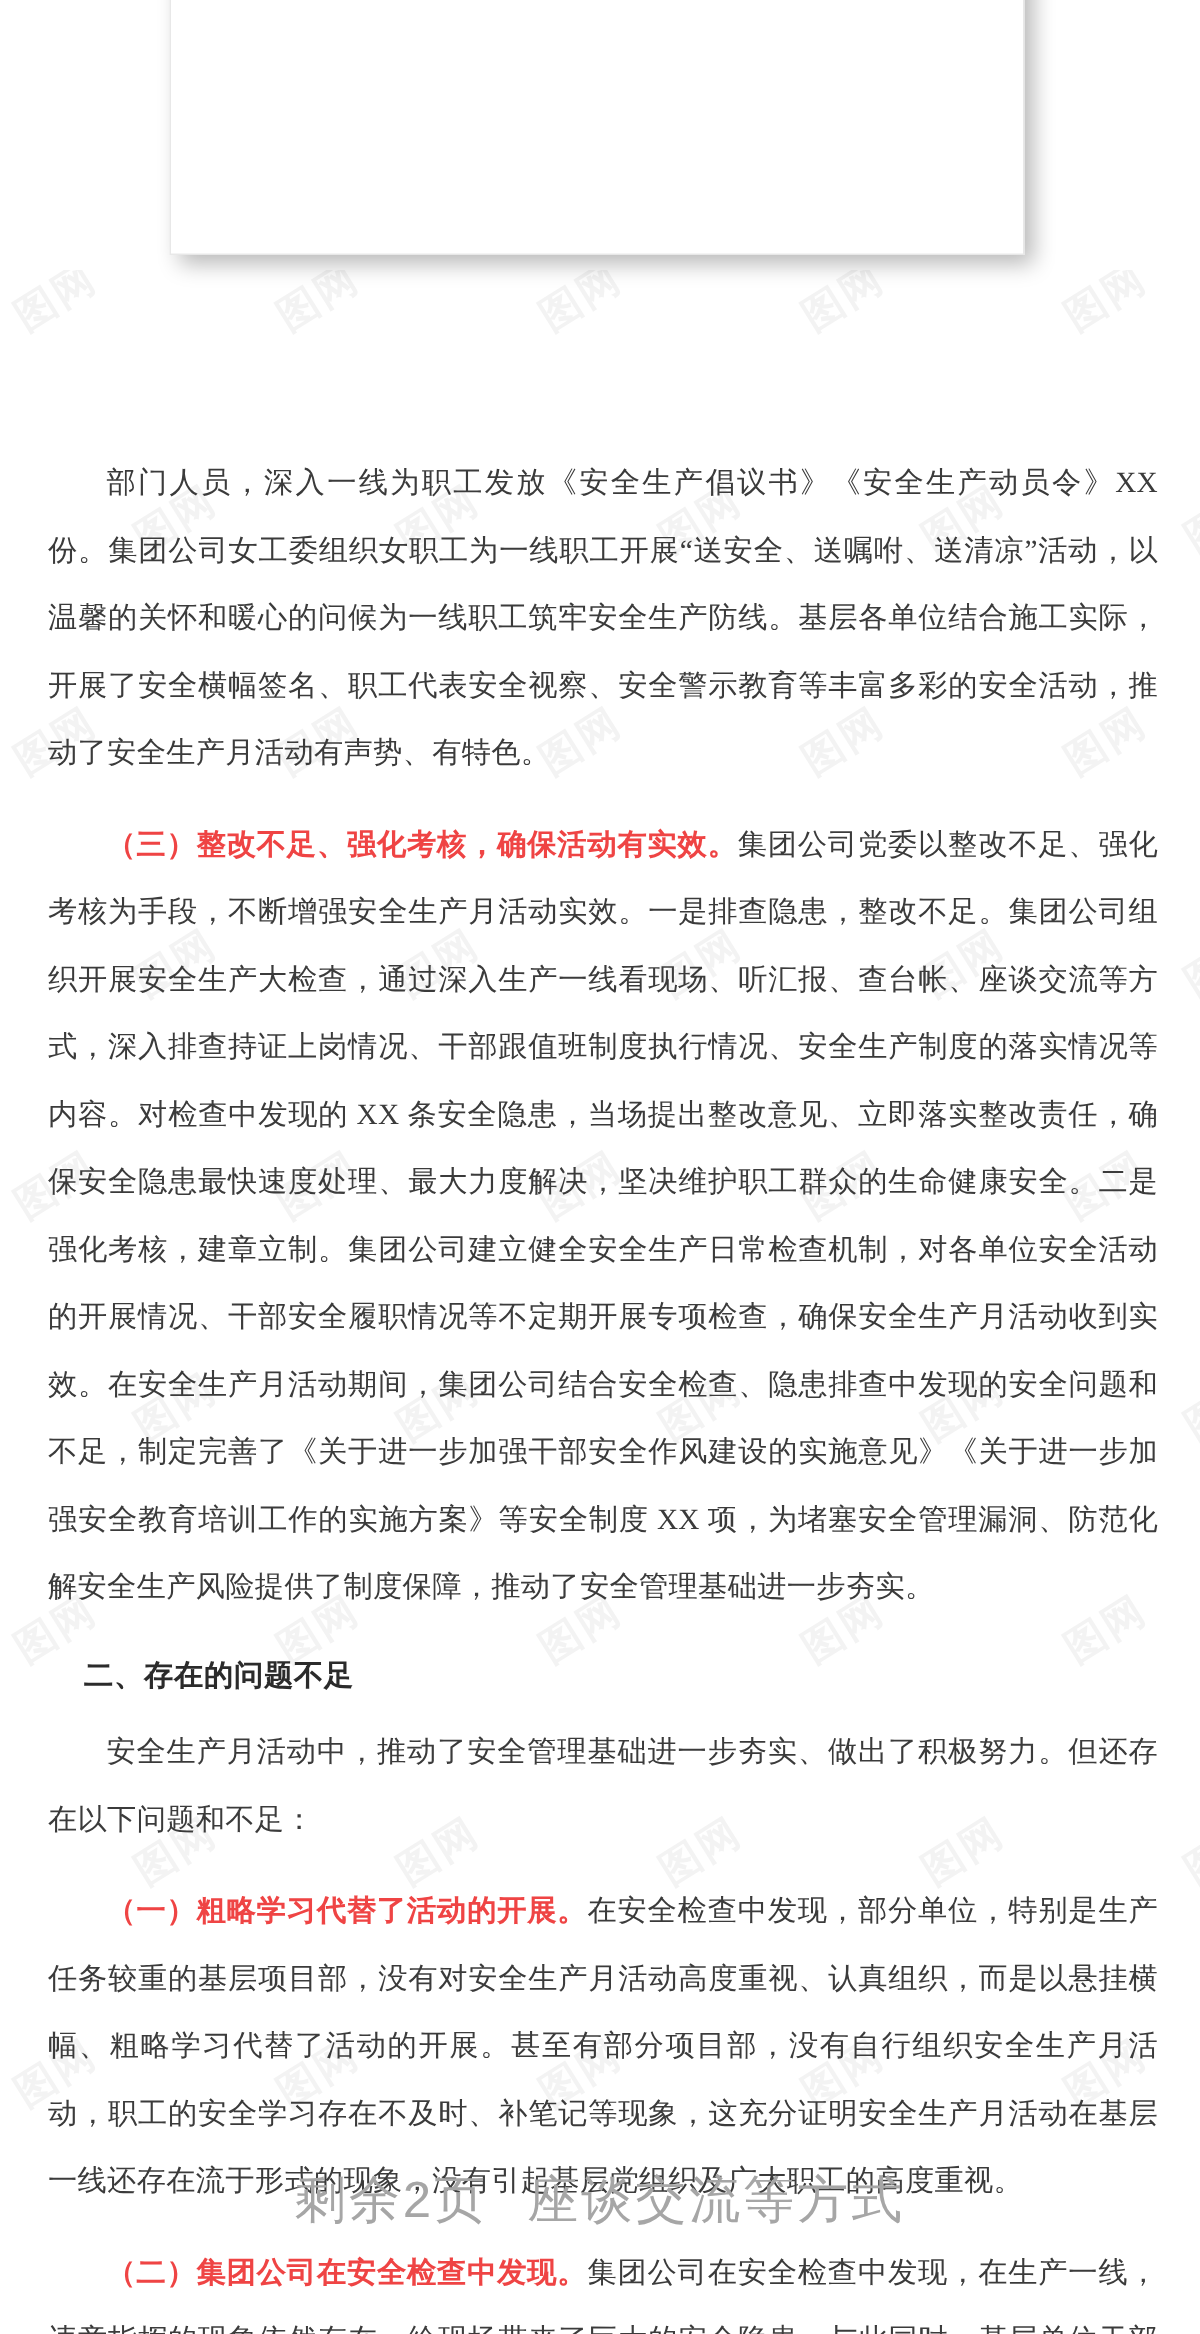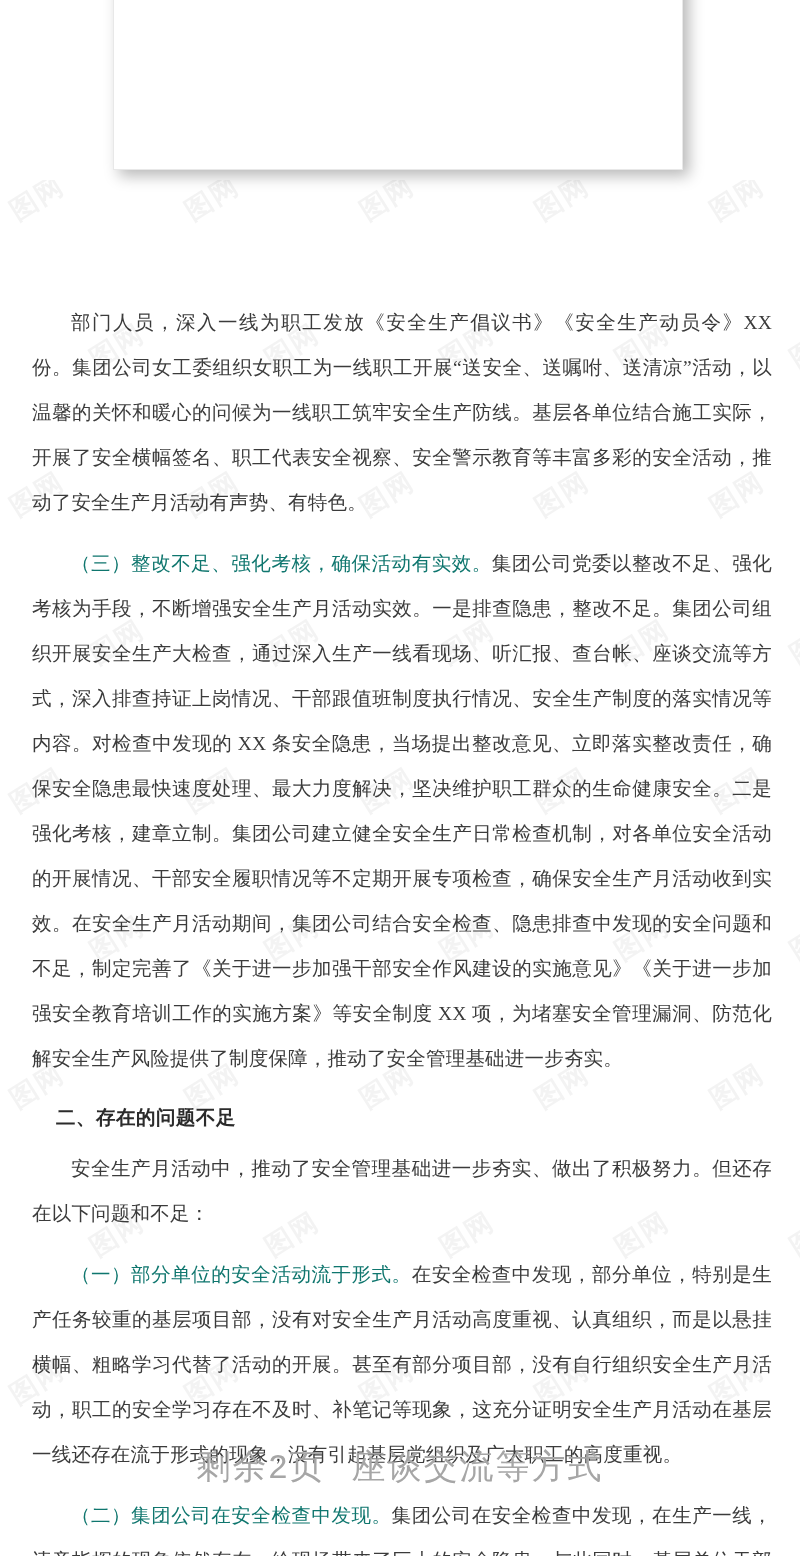--- a/index.html
+++ b/index.html
@@ -54,21 +54,21 @@
   .para {
     font-size: 19.5px;
     line-height: 45px;
     letter-spacing: 0.2px;
     color: #3b3b3b;
     text-align: justify;
     text-justify: inter-ideograph;
     margin: 0 0 2px 4px;
   }
   .para.indent { text-indent: 39px; }
-  .para .bold { font-weight: normal; color: #0f766e; }
+  .para .bold { font-weight: bold; color: #ef4444; }
   .heading {
     font-size: 19.5px;
     line-height: 45px;
     font-weight: bold;
     color: #2b2b2b;
     text-indent: 28px;
     margin: 14px 0 6px 0;
     letter-spacing: 0.5px;
   }
   .spacer-sm { height: 14px; }
@@ -184,21 +184,21 @@
 
   <h2 class="heading">二、存在的问题不足</h2>
 
   <p class="para indent">
     <span class="bold"></span><span>安全生产月活动中，推动了安全管理基础进一步夯实、做出了积极努力。但还存在以下问题和不足：</span>
   </p>
 
   <div class="spacer-sm"></div>
 
   <p class="para indent">
-    <span class="bold">（一）部分单位的安全活动流于形式。</span><span>在安全检查中发现，部分单位，特别是生产任务较重的基层项目部，没有对安全生产月活动高度重视、认真组织，而是以悬挂横幅、粗略学习代替了活动的开展。甚至有部分项目部，没有自行组织安全生产月活动，职工的安全学习存在不及时、补笔记等现象，这充分证明安全生产月活动在基层一线还存在流于形式的现象，没有引起基层党组织及广大职工的高度重视。</span>
+    <span class="bold">（一）粗略学习代替了活动的开展。</span><span>在安全检查中发现，部分单位，特别是生产任务较重的基层项目部，没有对安全生产月活动高度重视、认真组织，而是以悬挂横幅、粗略学习代替了活动的开展。甚至有部分项目部，没有自行组织安全生产月活动，职工的安全学习存在不及时、补笔记等现象，这充分证明安全生产月活动在基层一线还存在流于形式的现象，没有引起基层党组织及广大职工的高度重视。</span>
   </p>
 
   <div class="spacer-sm"></div>
 
   <p class="para indent">
     <span class="bold">（二）集团公司在安全检查中发现。</span><span>集团公司在安全检查中发现，在生产一线，违章指挥的现象依然存在，给现场带来了巨大的安全隐患。与此同时，基层单位干部跟值班制度的执行情况仍不理想，部门基层分公司党政主要领导每月深入一线指导安全、检查安全的次</span>
   </p>
 
 </div>
 

